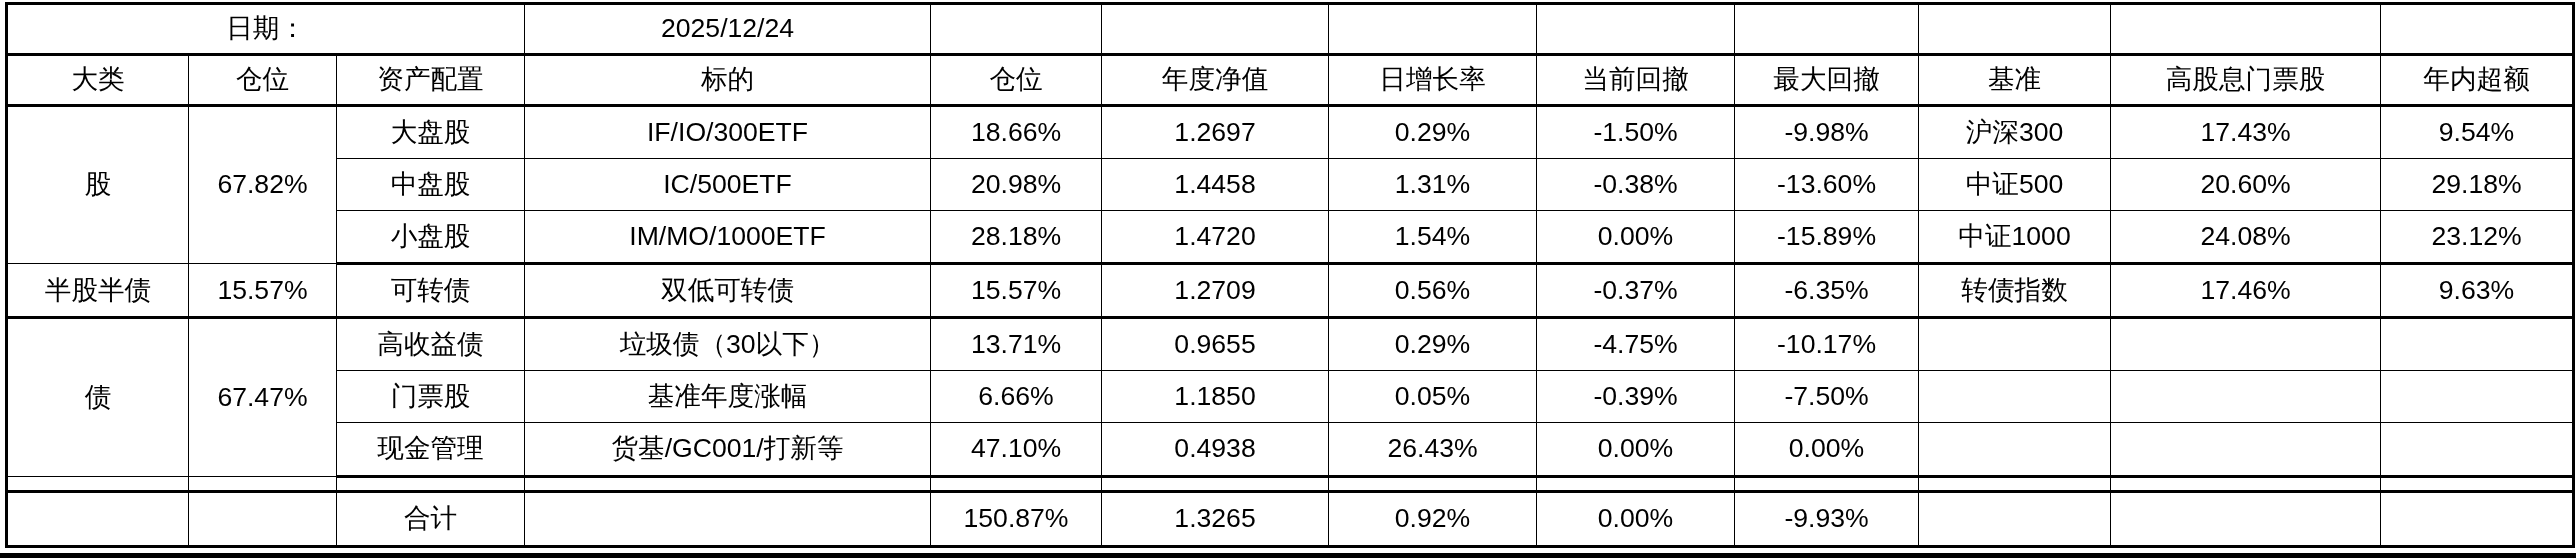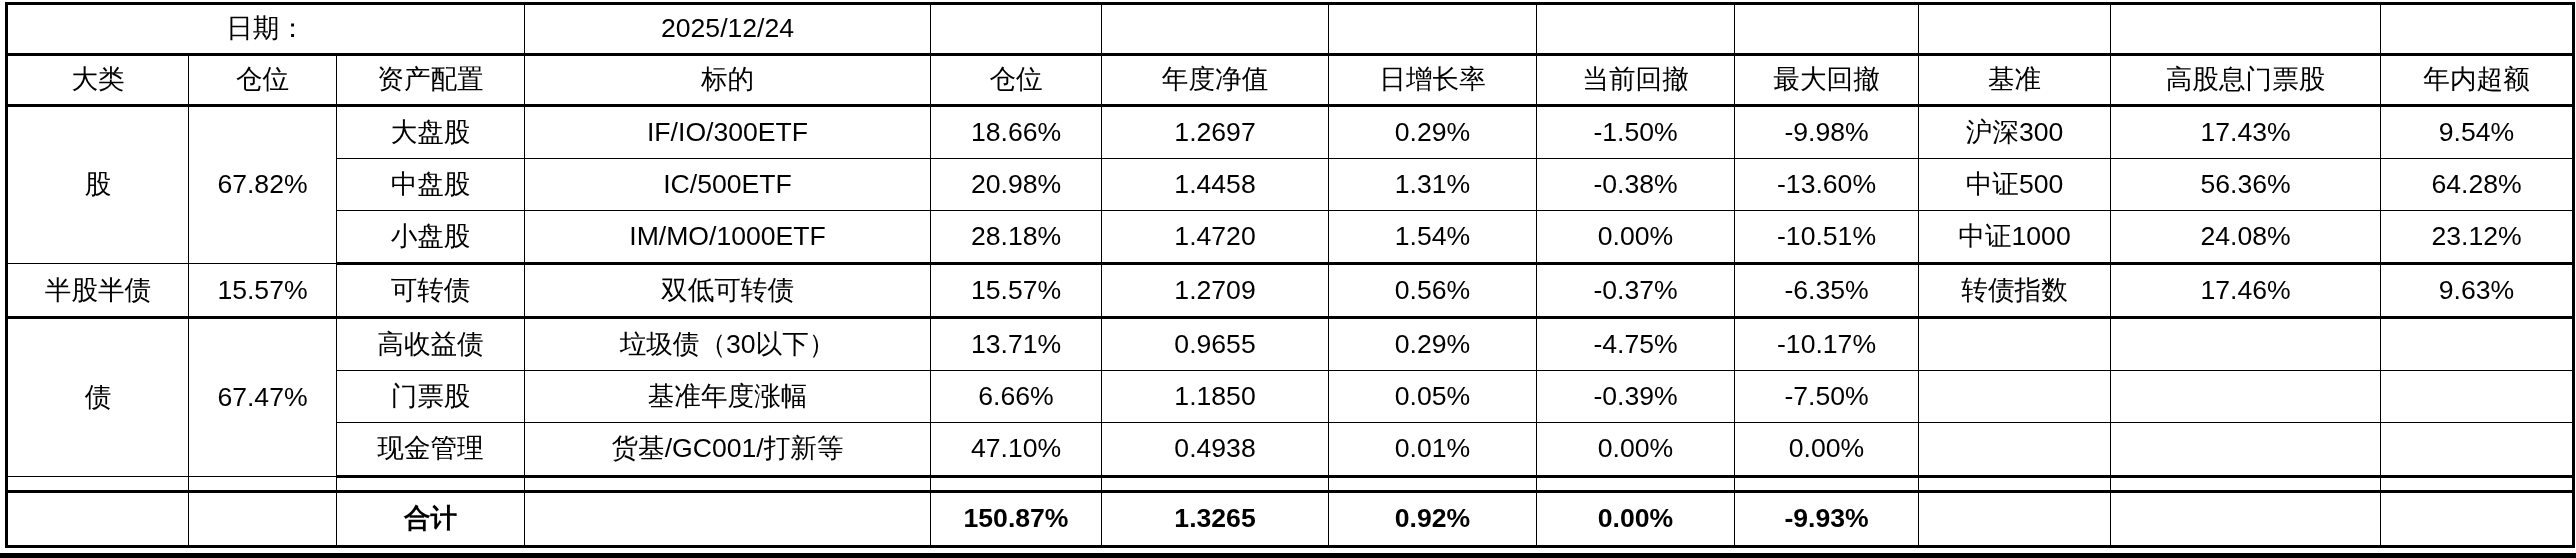--- a/index.html
+++ b/index.html
@@ -35,21 +35,21 @@
     padding: 0;
     overflow: hidden;
     white-space: nowrap;
     font-weight: 500;
   }
   tr.r-date td  { height: 47px; border-bottom-width: 3.1px; }
   tr.r-head td  { height: 47px; border-bottom-width: 3.1px; }
   tr.r-data td  { height: 50px; }
   tr.r-secend td{ border-bottom-width: 3.1px; }
   tr.r-thin td  { height: 12.5px; border-bottom-width: 3.1px; }
-  tr.r-total td { height: 50px; border-bottom-width: 2.3px; font-weight: bold; }
+  tr.r-total td { height: 50px; border-bottom-width: 2.3px; }
   .bottom-bar {
     position: absolute;
     left: 0;
     bottom: 0;
     width: 2576px;
     height: 5.5px;
     background: #000;
   }
 </style>
 </head>
@@ -118,32 +118,32 @@
 
     <tr class="r-data">
       <td>中盘股</td>
       <td>IC/500ETF</td>
       <td>20.98%</td>
       <td>1.4458</td>
       <td>1.31%</td>
       <td>-0.38%</td>
       <td>-13.60%</td>
       <td>中证500</td>
-      <td>56.36%</td>
-      <td>64.28%</td>
+      <td>20.60%</td>
+      <td>29.18%</td>
     </tr>
 
     <tr class="r-data r-secend">
       <td>小盘股</td>
       <td>IM/MO/1000ETF</td>
       <td>28.18%</td>
       <td>1.4720</td>
       <td>1.54%</td>
       <td>0.00%</td>
-      <td>-10.51%</td>
+      <td>-15.89%</td>
       <td>中证1000</td>
       <td>24.08%</td>
       <td>23.12%</td>
     </tr>
 
     <tr class="r-data r-secend">
       <td>半股半债</td>
       <td>15.57%</td>
       <td>可转债</td>
       <td>双低可转债</td>
@@ -183,21 +183,21 @@
       <td></td>
       <td></td>
       <td></td>
     </tr>
 
     <tr class="r-data r-secend">
       <td>现金管理</td>
       <td>货基/GC001/打新等</td>
       <td>47.10%</td>
       <td>0.4938</td>
-      <td>0.01%</td>
+      <td>26.43%</td>
       <td>0.00%</td>
       <td>0.00%</td>
       <td></td>
       <td></td>
       <td></td>
     </tr>
 
     <tr class="r-thin">
       <td></td>
       <td></td>

